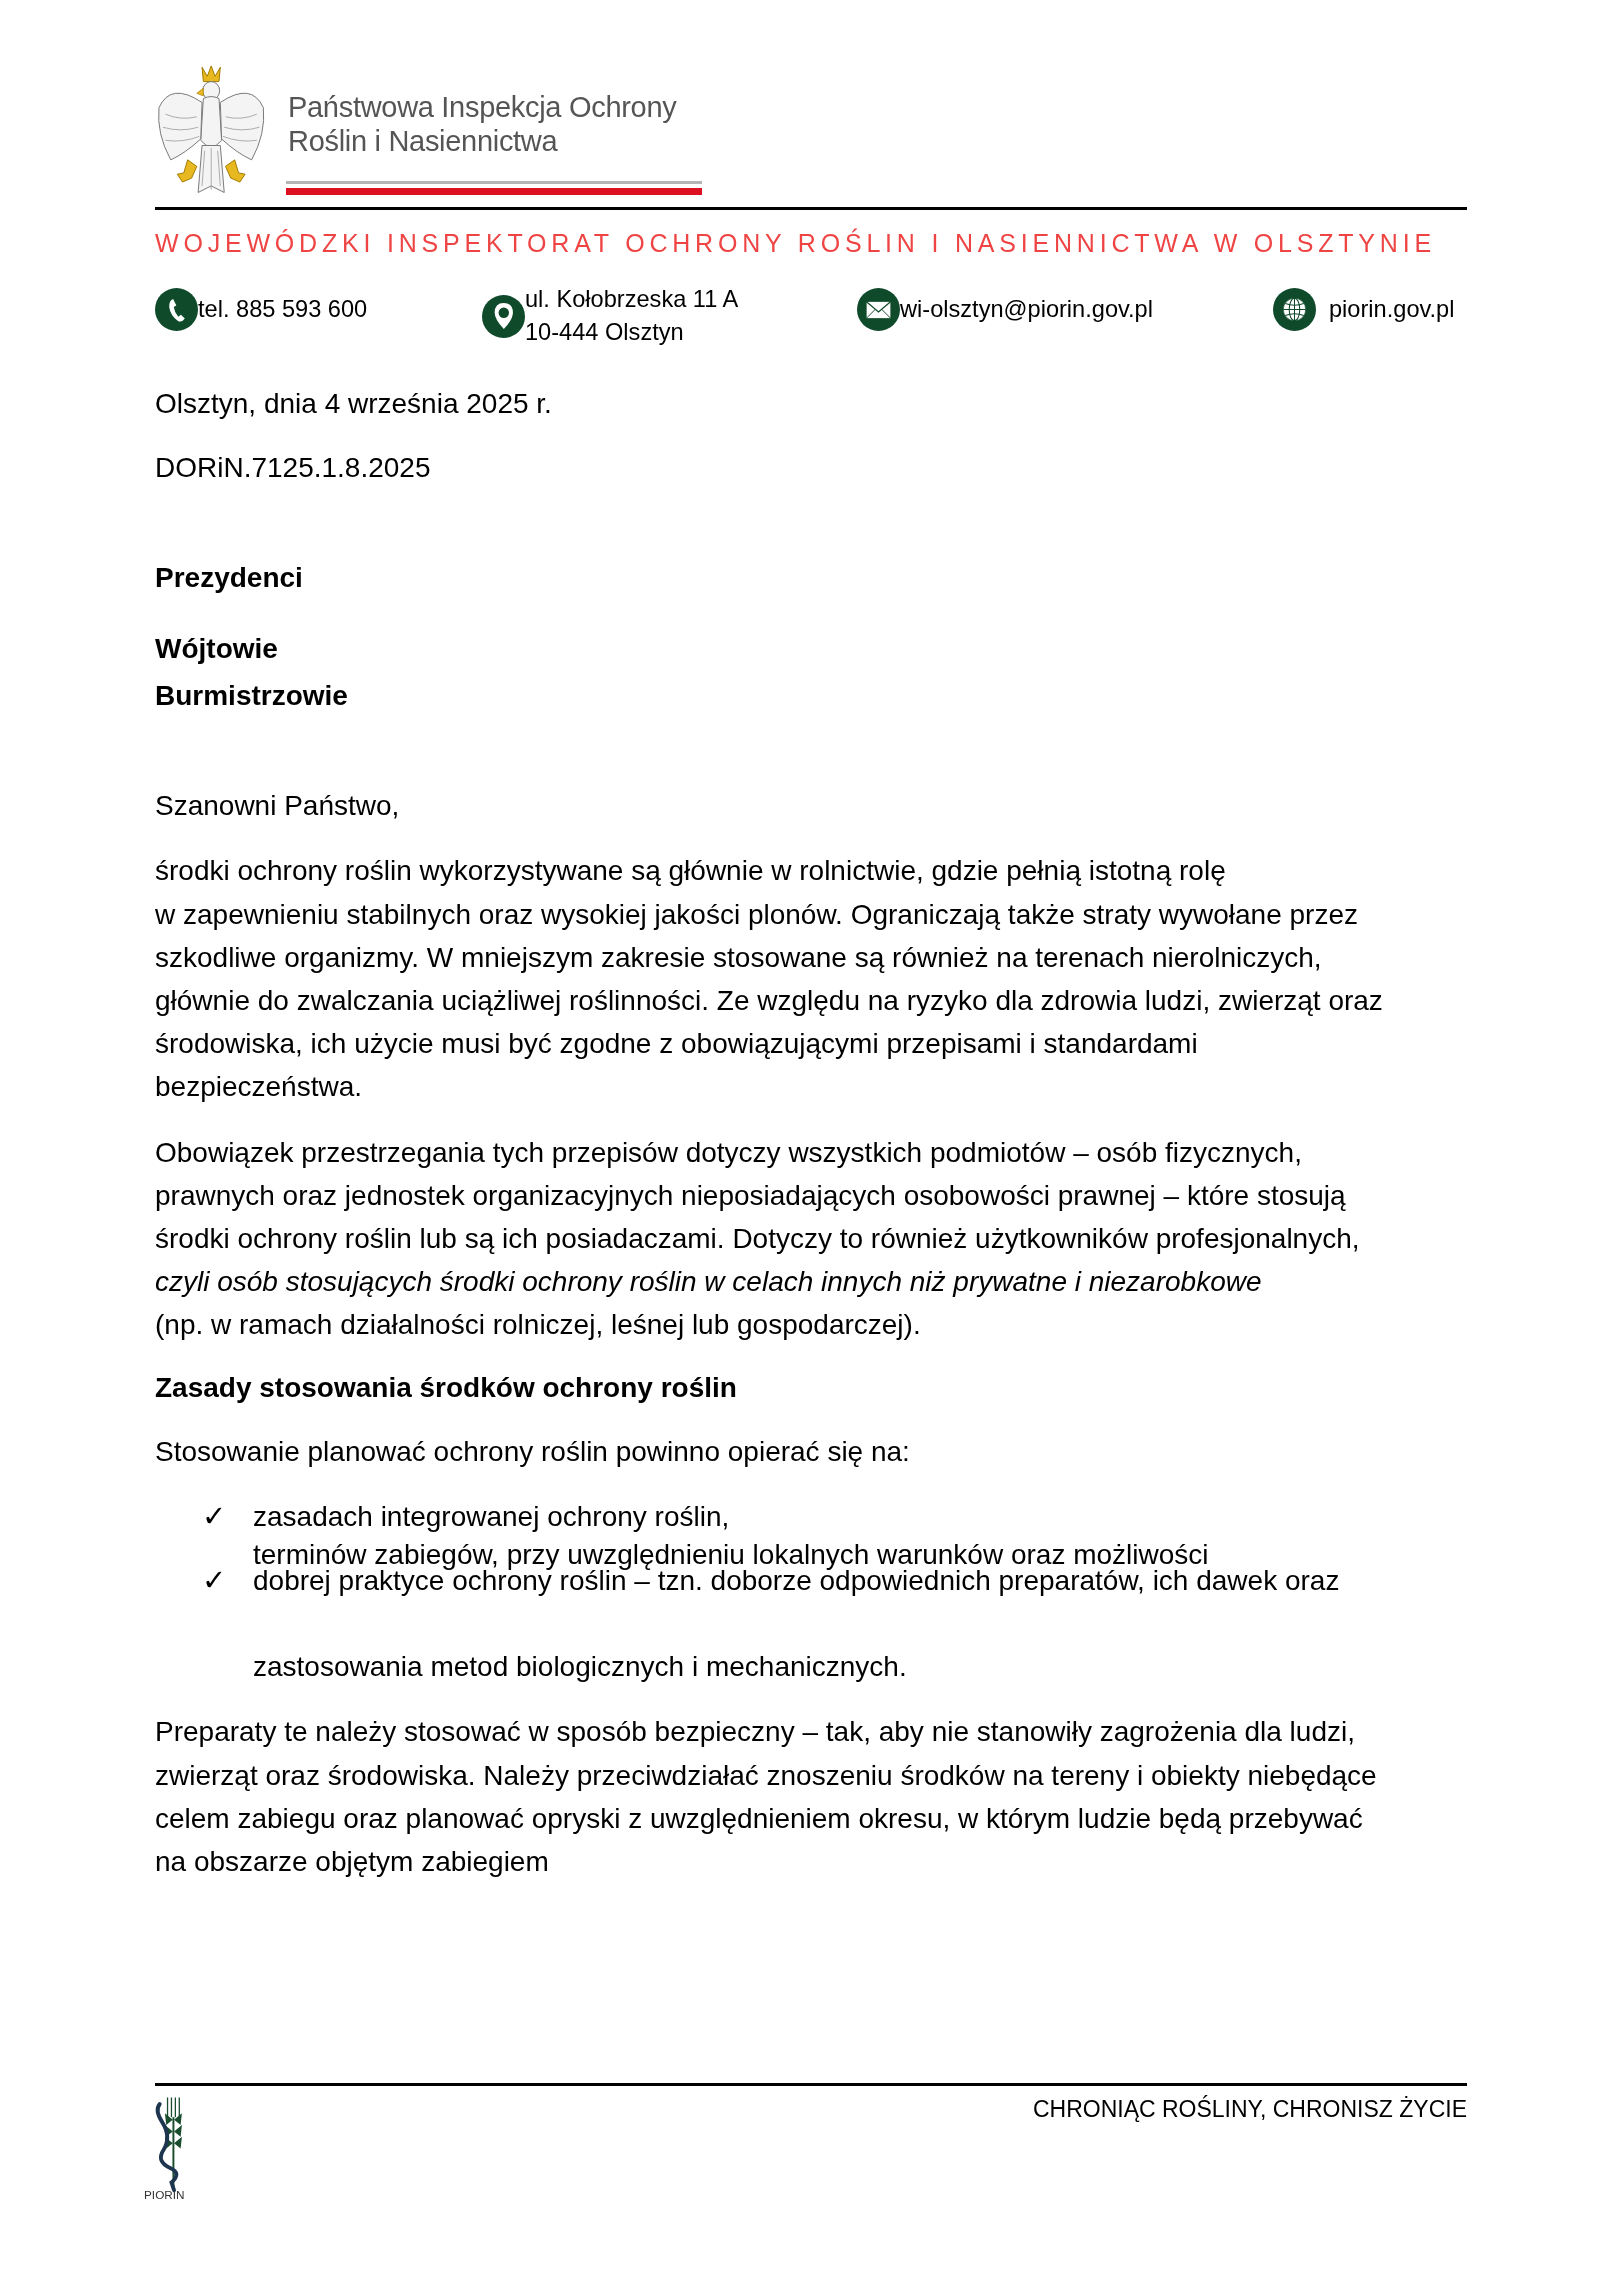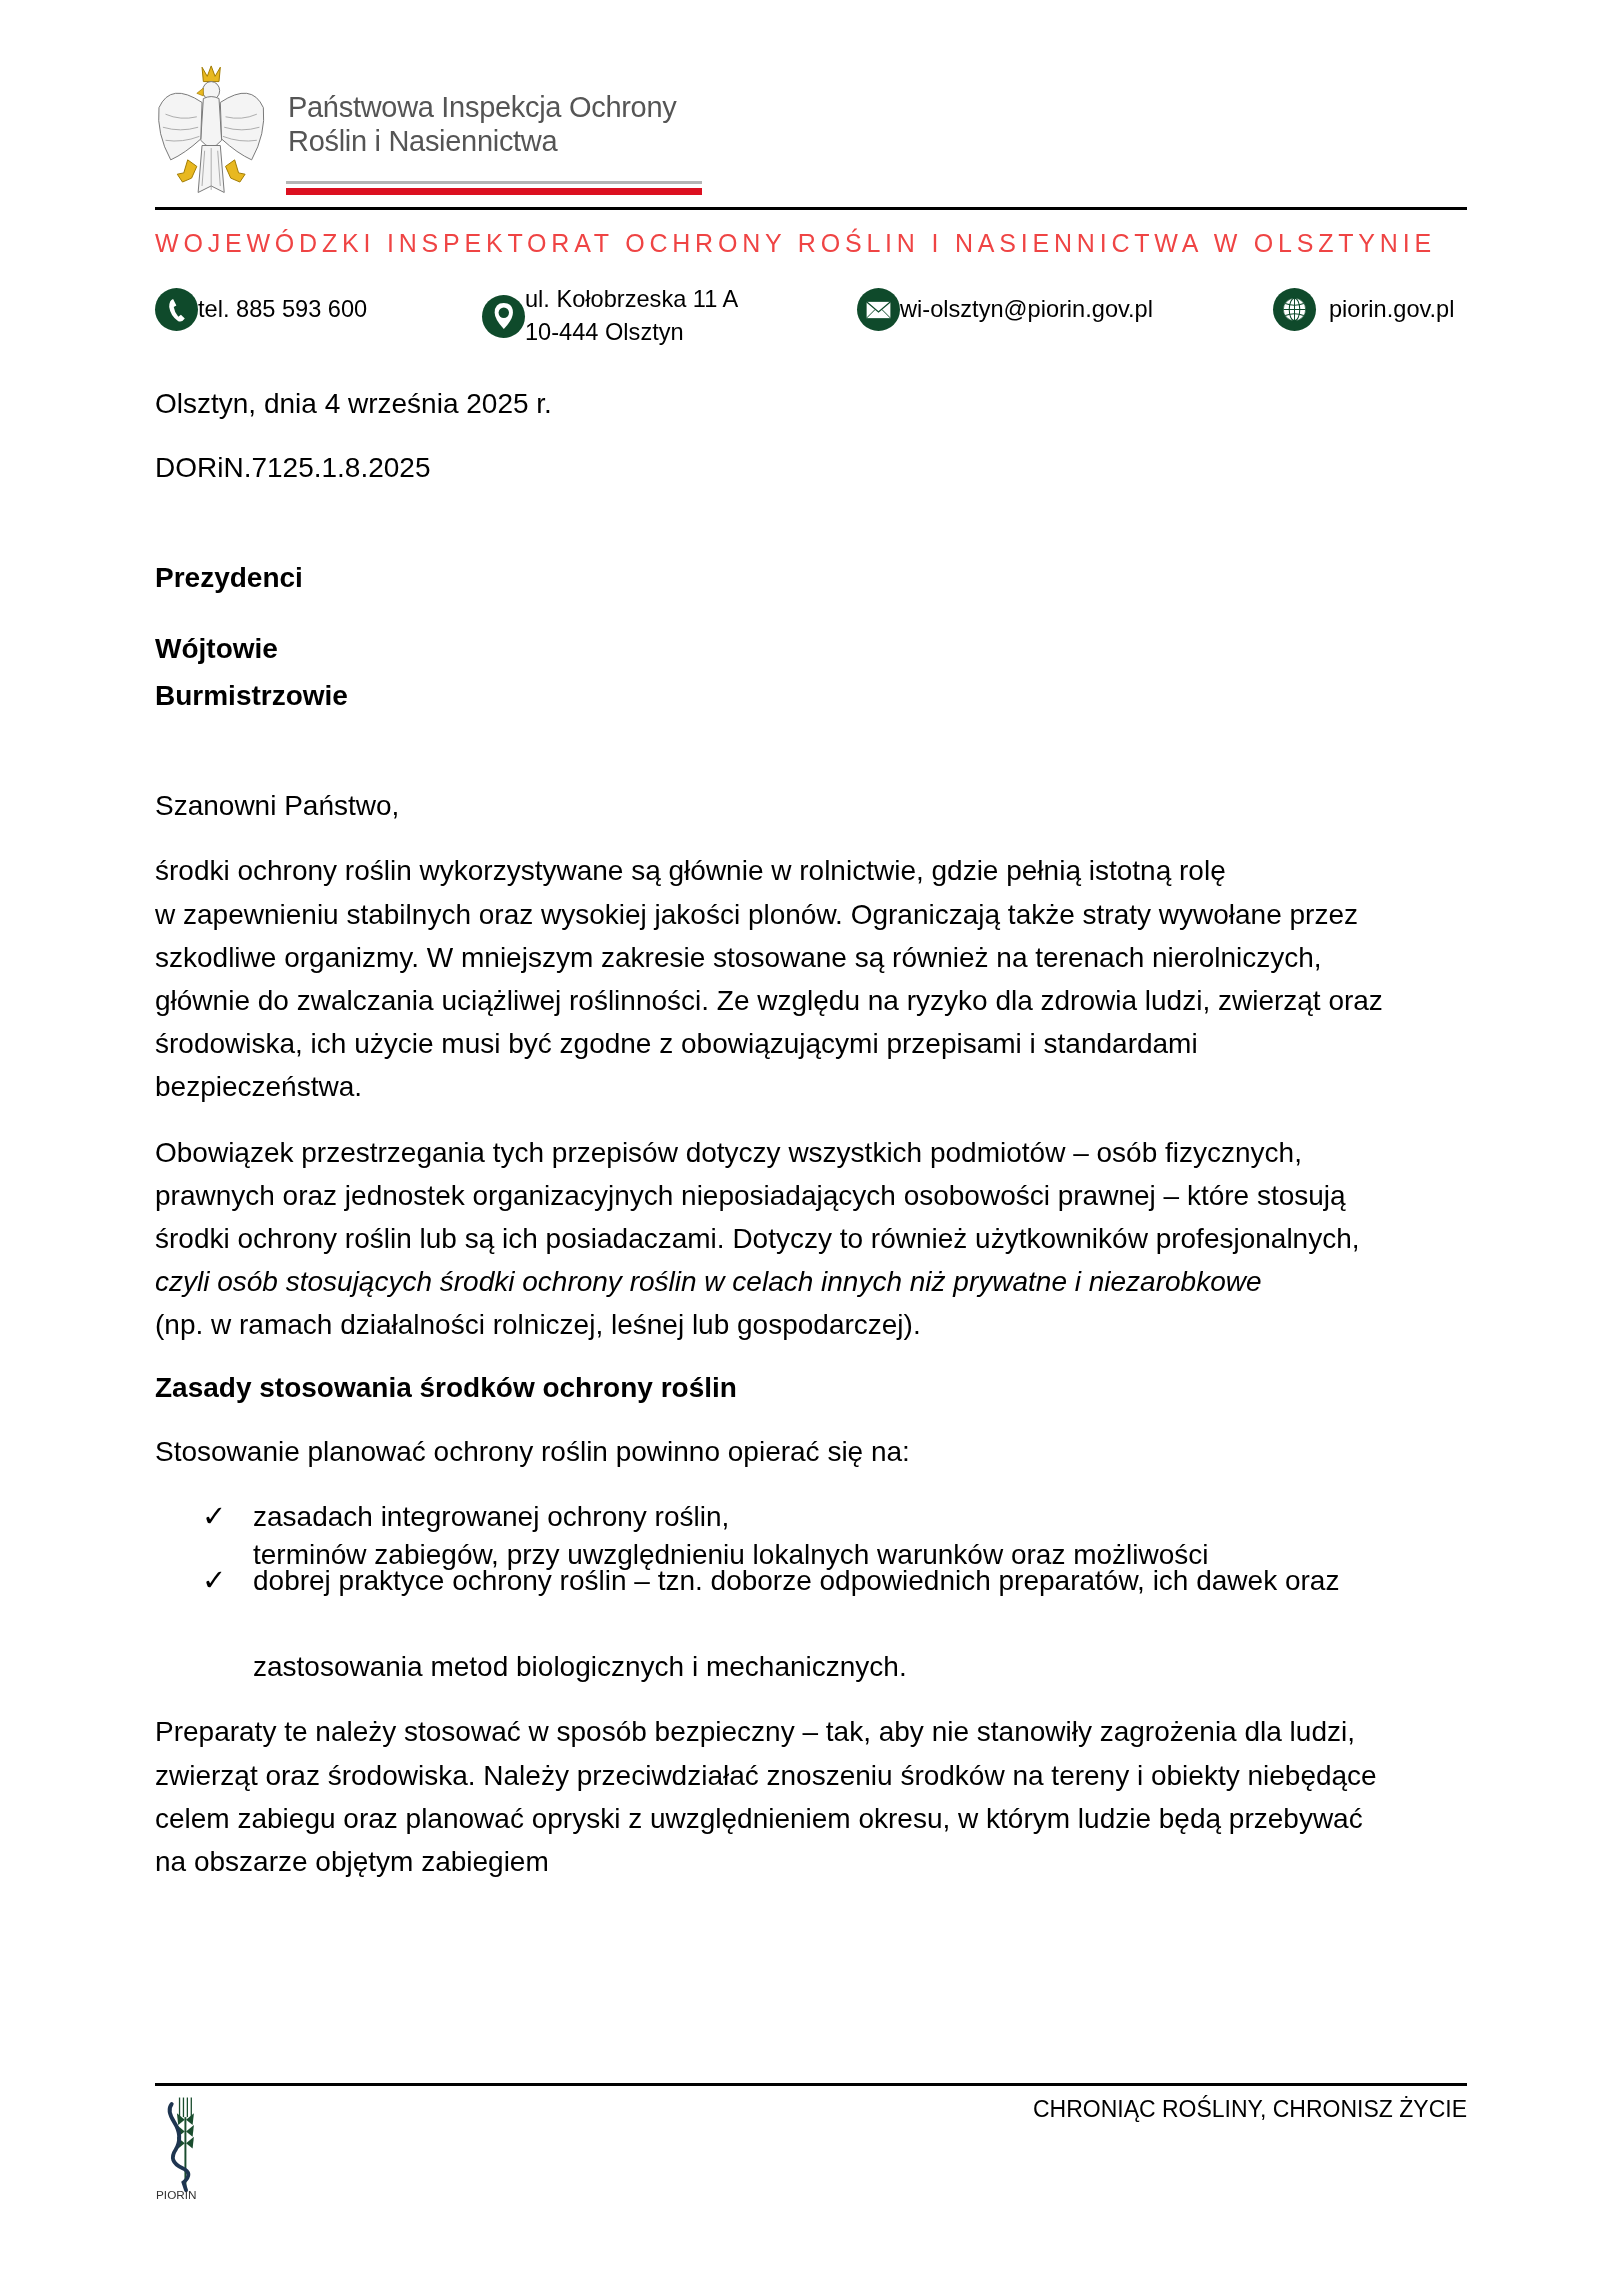--- a/index.html
+++ b/index.html
@@ -23,21 +23,21 @@
   
   .body-text { font-size: 28px; line-height: 43px; white-space: nowrap; }
   .bold { font-weight: bold; }
   .line { position: absolute; left: 155px; }
   .indent { left: 253px; }
   .check { left: 202px; font-size: 29px; }
 
   
   .footer-rule { left: 155px; top: 2083px; width: 1312px; height: 2.6px; background: #000; }
   .slogan { right: 156px; top: 2096px; font-size: 23px; white-space: nowrap; }
-  .piorin-logo { left: 152px; top: 2091px; width: 59px; height: 111px; }
+  .piorin-logo { left: 140px; top: 2091px; width: 59px; height: 111px; }
 </style>
 </head>
 <body>
 
 <div class="abs eagle">
   <svg width="121" height="137" viewBox="0 0 185 210">
 
     <path d="M78 8 L86 22 L92 6 L98 22 L106 8 L104 30 L80 30 Z" fill="#e8b820" stroke="#a07a00" stroke-width="1.5"></path>
 
     <ellipse cx="92" cy="44" rx="13" ry="14" fill="#f4f4f4" stroke="#777" stroke-width="1.5"></ellipse>

